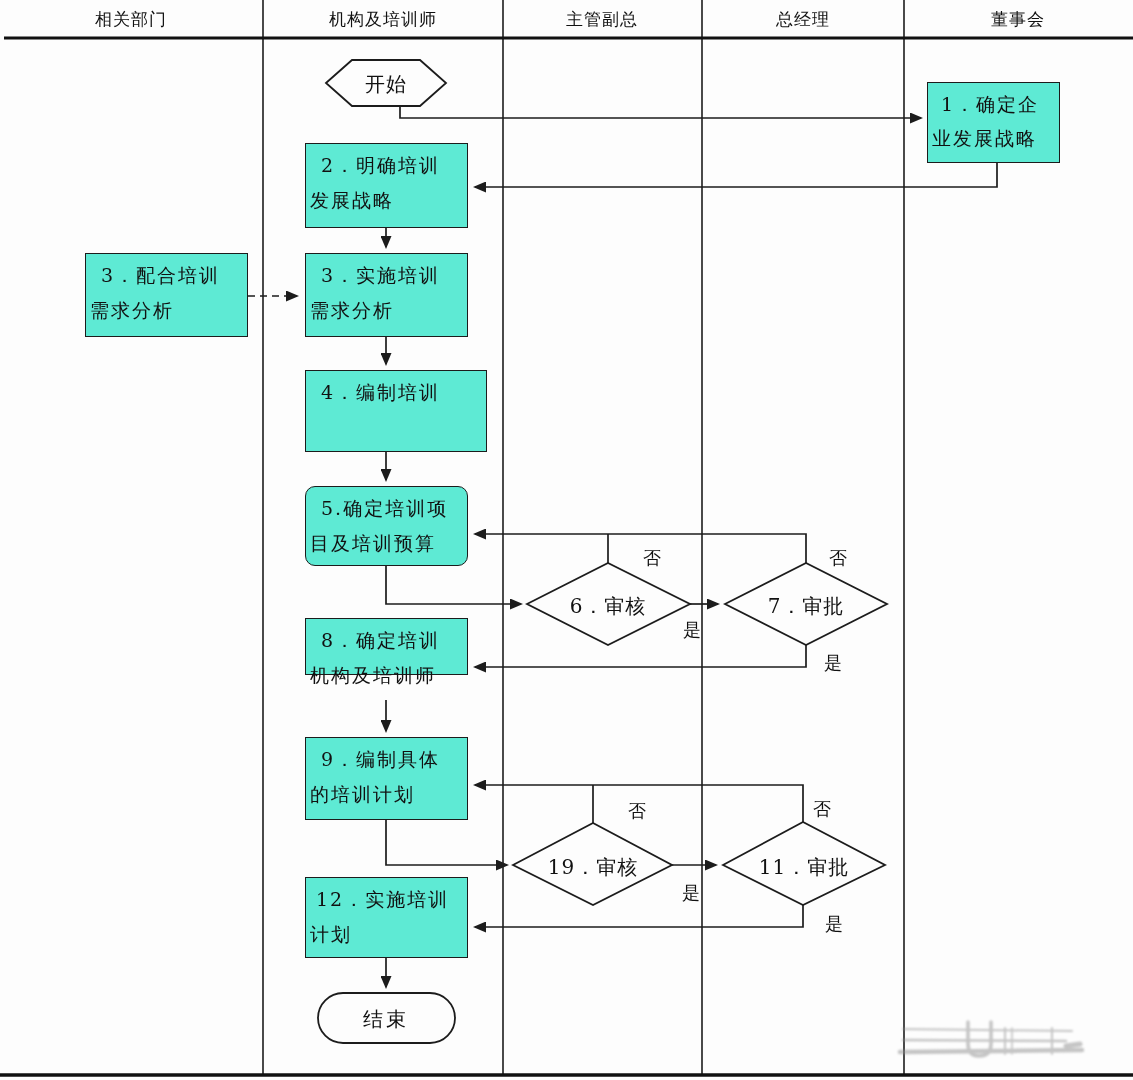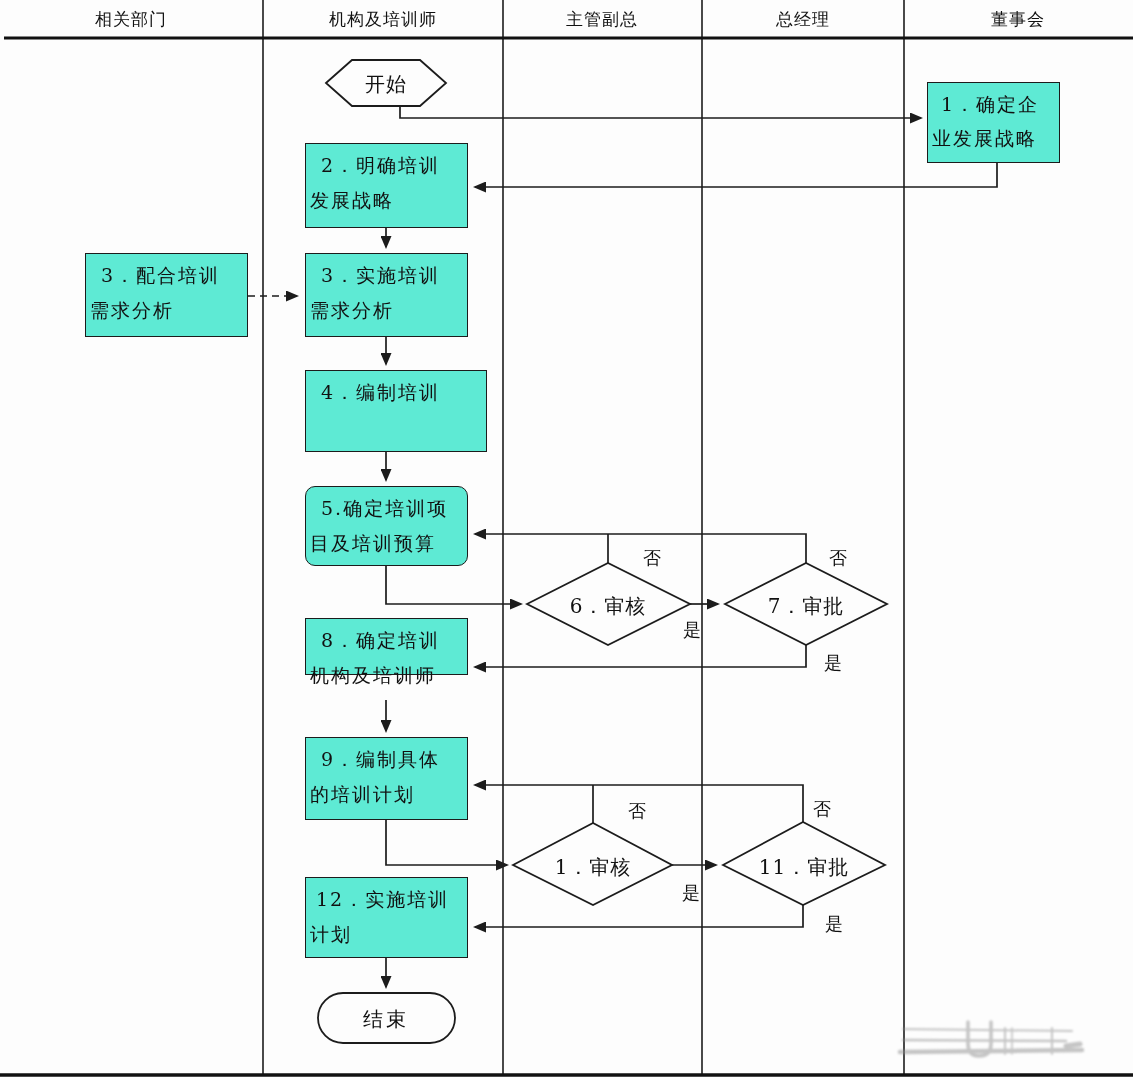--- a/index.html
+++ b/index.html
@@ -141,21 +141,21 @@
 
   <div class="pbox" style="left:305px;top:877px;width:163px;height:81px;">
     <div class="l1" style="margin-left:10px">12．实施培训</div>
     <div class="l2">计划</div>
   </div>
 
   <div class="ctr" style="left:386px;top:84px;">开始</div>
   <div class="ctr" style="left:386px;top:1019px;letter-spacing:3px;font-family:Liberation Mono, monospace;">结束</div>
   <div class="ctr" style="left:608px;top:606px;">6．审核</div>
   <div class="ctr" style="left:806px;top:606px;">7．审批</div>
-  <div class="ctr" style="left:593px;top:867px;">1．审核</div>
+  <div class="ctr" style="left:593px;top:867px;">19．审核</div>
   <div class="ctr" style="left:804px;top:867px;">11．审批</div>
 
   <div class="blabel" style="left:652px;top:558px;">否</div>
   <div class="blabel" style="left:838px;top:558px;">否</div>
   <div class="blabel" style="left:692px;top:630px;">是</div>
   <div class="blabel" style="left:833px;top:663px;">是</div>
   <div class="blabel" style="left:637px;top:811px;">否</div>
   <div class="blabel" style="left:822px;top:809px;">否</div>
   <div class="blabel" style="left:691px;top:893px;">是</div>
   <div class="blabel" style="left:834px;top:924px;">是</div>

